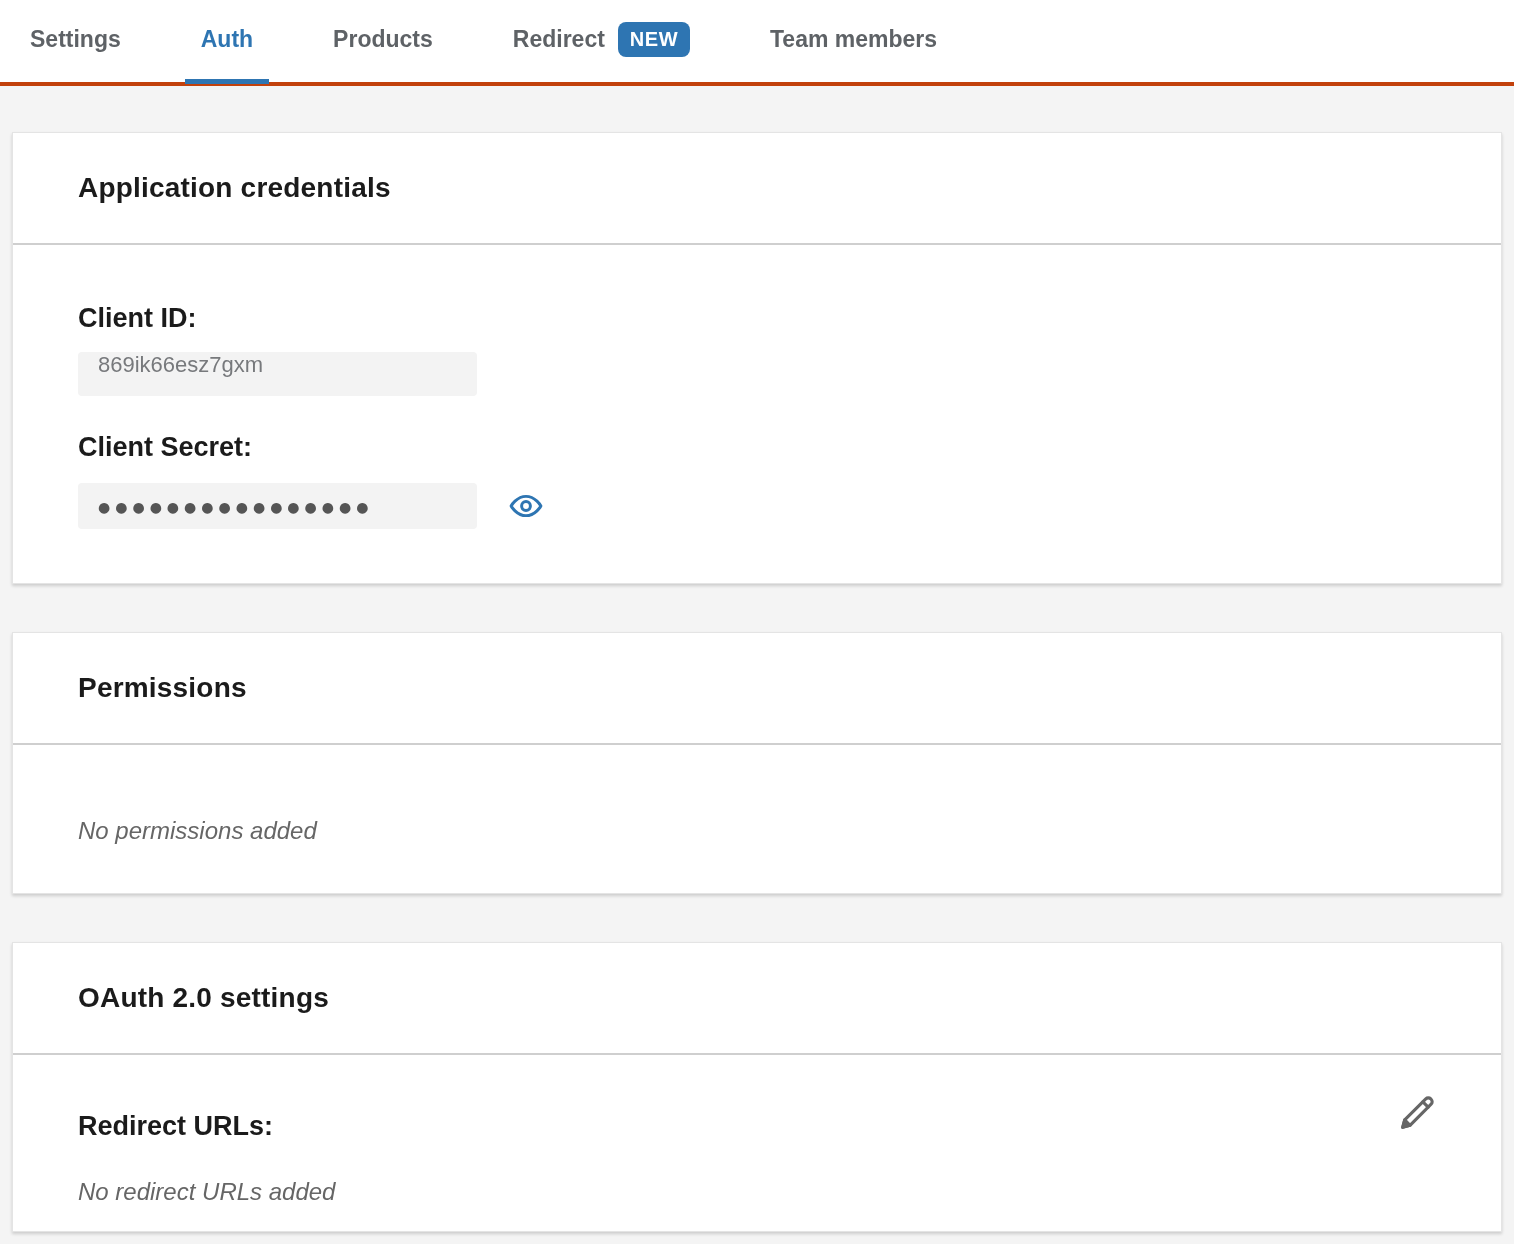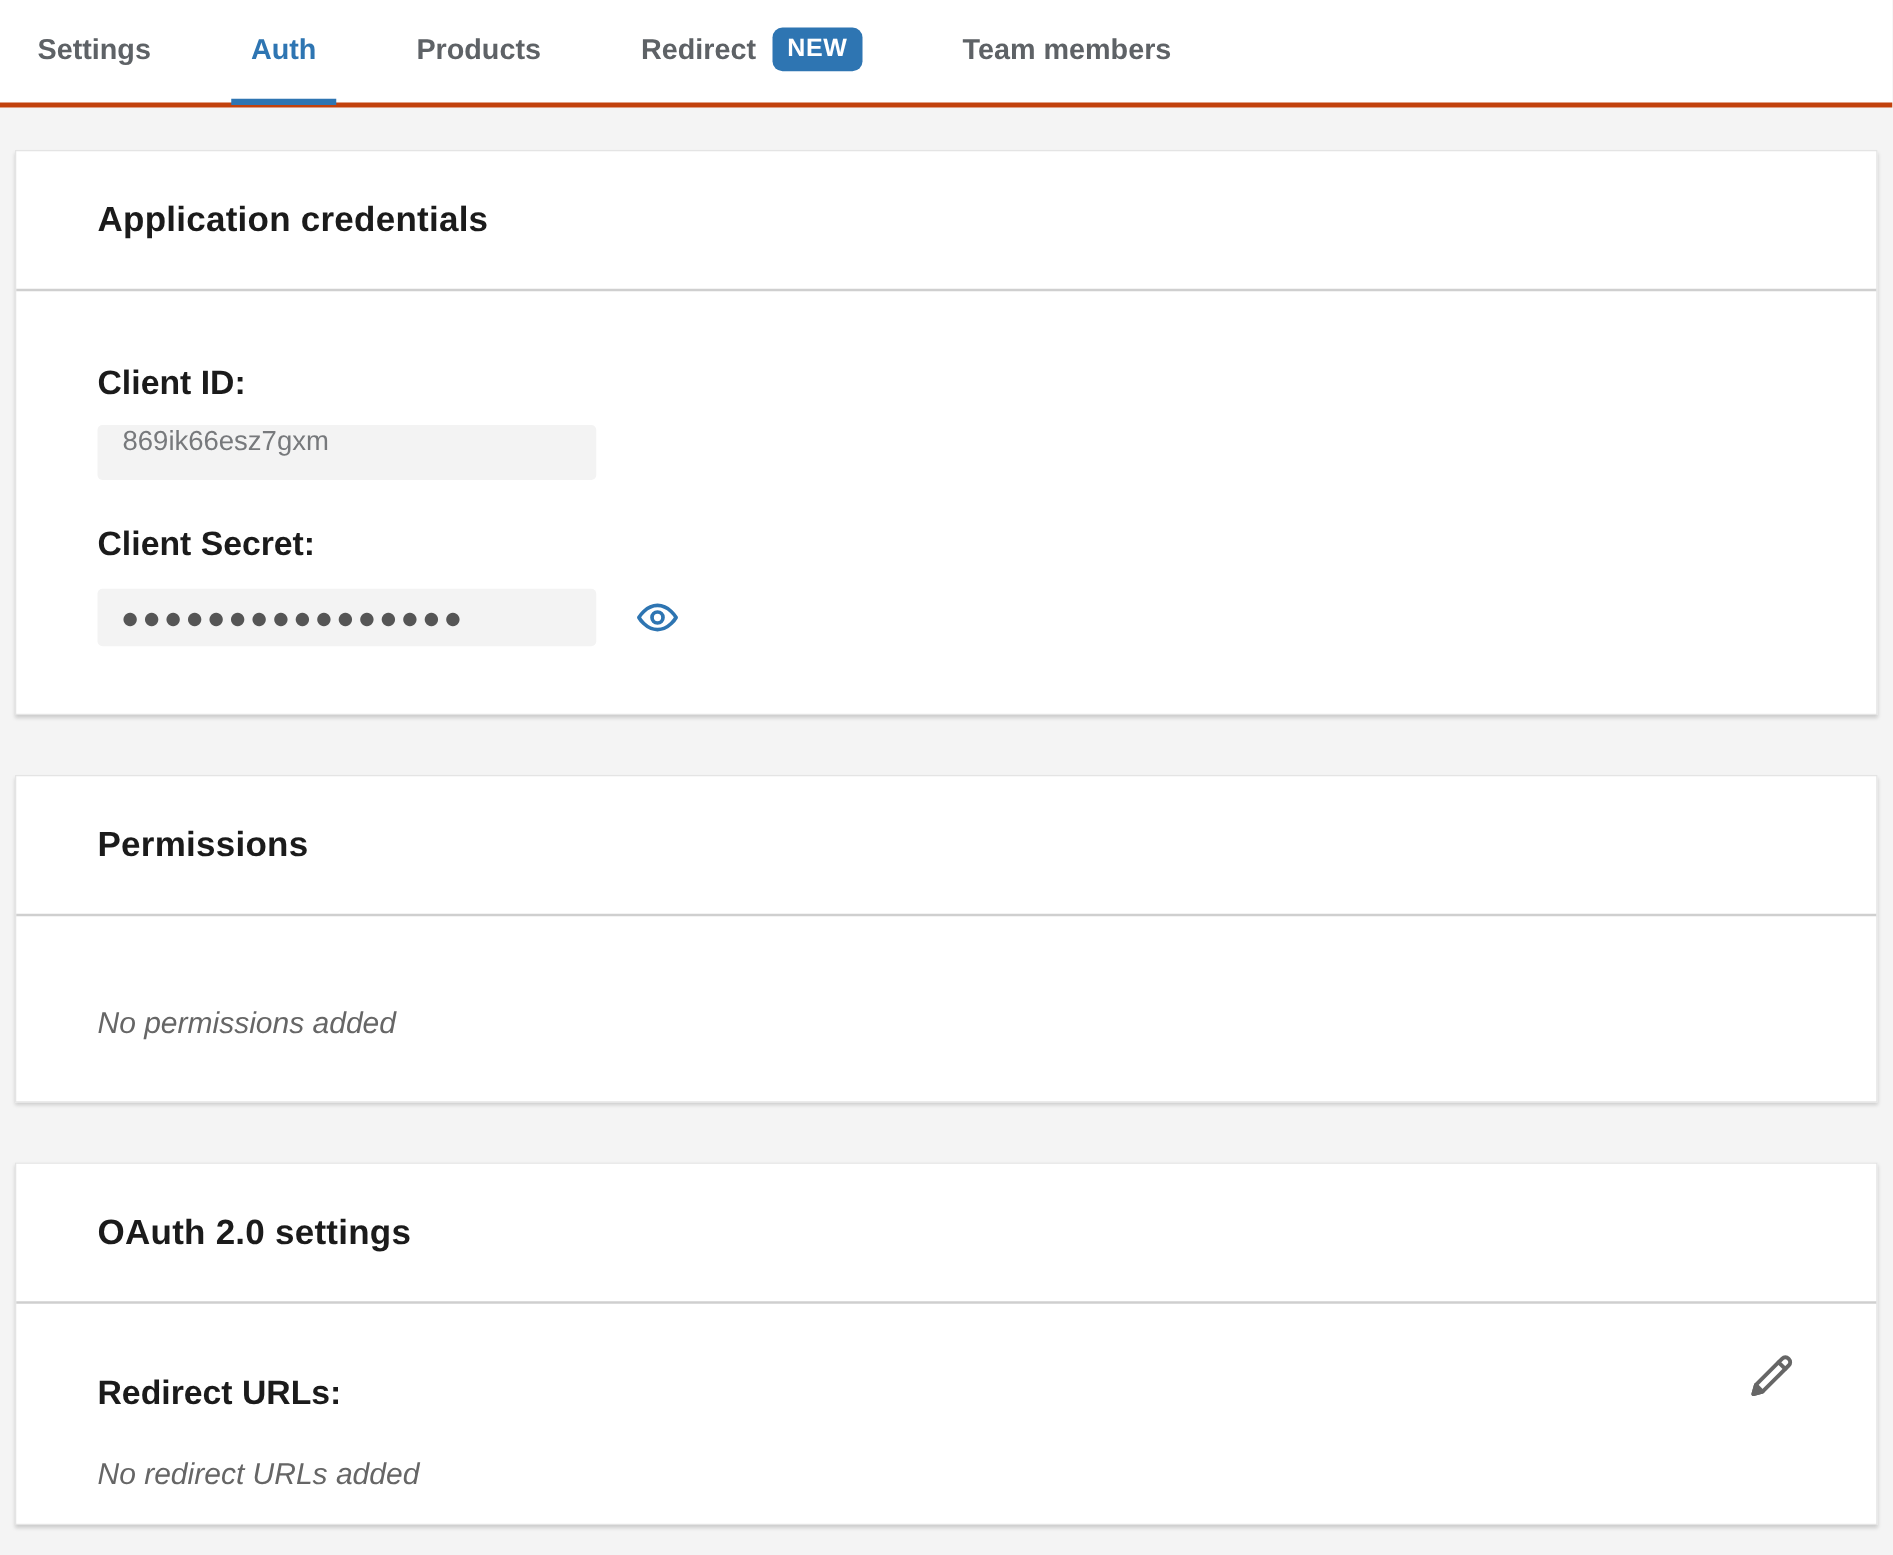--- a/index.html
+++ b/index.html
@@ -50,21 +50,21 @@
     border-radius: 8px;
     letter-spacing: 0.5px;
   }
 
   
   .content { margin: 0 12px; }
   .card {
     background: #ffffff;
     border: 1px solid #e4e4e4;
     box-shadow: 0 2px 3px rgba(0,0,0,0.16);
-    margin-top: 34px;
+    margin-top: 46px;
   }
   .card + .card { margin-top: 48px; }
   .card-header {
     height: 110px;
     display: flex;
     align-items: center;
     padding: 0 65px;
     border-bottom: 2px solid #cfcfcf;
   }
   .card-title {

